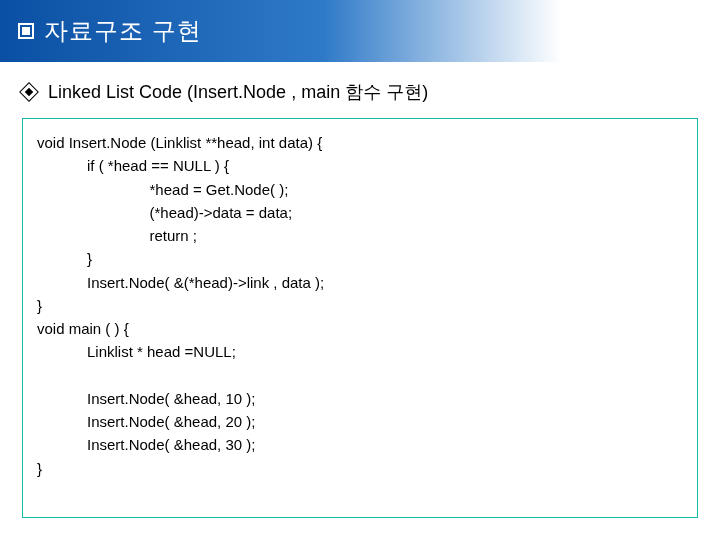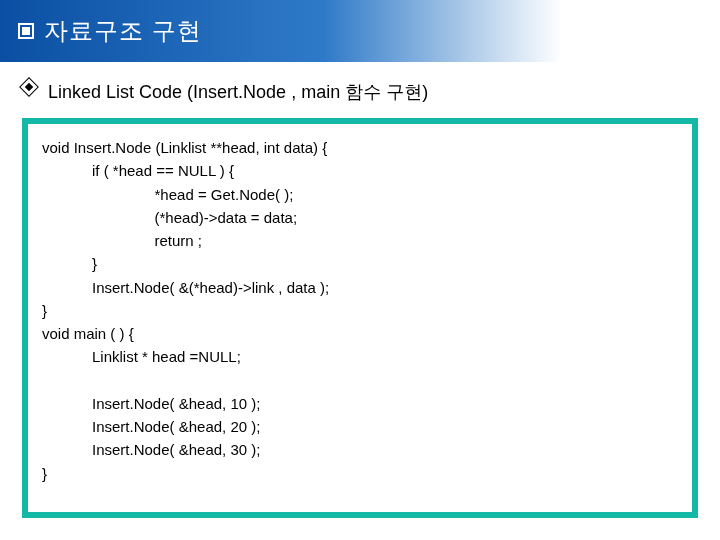--- a/index.html
+++ b/index.html
@@ -43,21 +43,21 @@
     background: #ffffff;
   }
   .title-text {
     color: #ffffff;
     font-size: 24px;
     font-weight: 400;
     letter-spacing: 1px;
   }
   .subtitle-row {
     display: flex;
-    align-items: flex-start;
+    align-items: center;
     padding: 18px 0 10px 22px;
   }
   .diamond-outer {
     width: 14px;
     height: 14px;
     transform: rotate(45deg);
     border: 1px solid #000000;
     box-sizing: border-box;
     display: flex;
     align-items: center;
@@ -70,21 +70,21 @@
     height: 6px;
     background: #000000;
   }
   .subtitle-text {
     font-size: 18px;
     color: #000000;
     font-weight: 400;
   }
   .code-box {
     margin: 4px 22px 0 22px;
-    border: 6px solid #14b8a6;
+    border: 1px solid #14b8a6;
     padding: 12px 14px 14px 14px;
     box-sizing: border-box;
     font-size: 15px;
     line-height: 1.55;
     color: #000000;
     min-height: 400px;
   }
   .code-box pre {
     margin: 0;
     font-family: "Malgun Gothic", "맑은 고딕", Arial, sans-serif;

